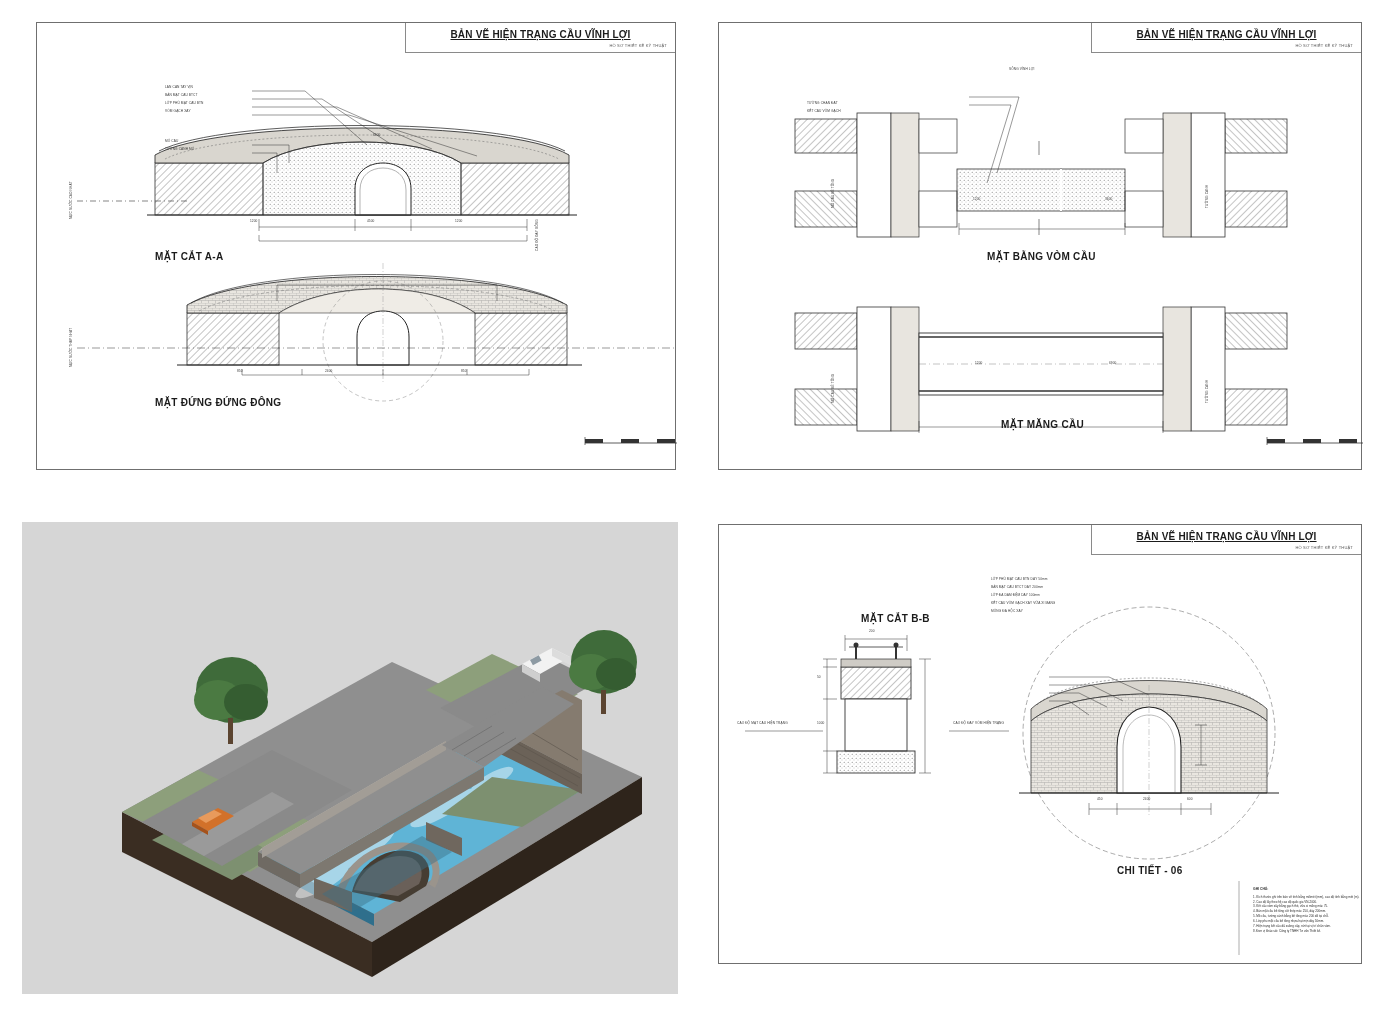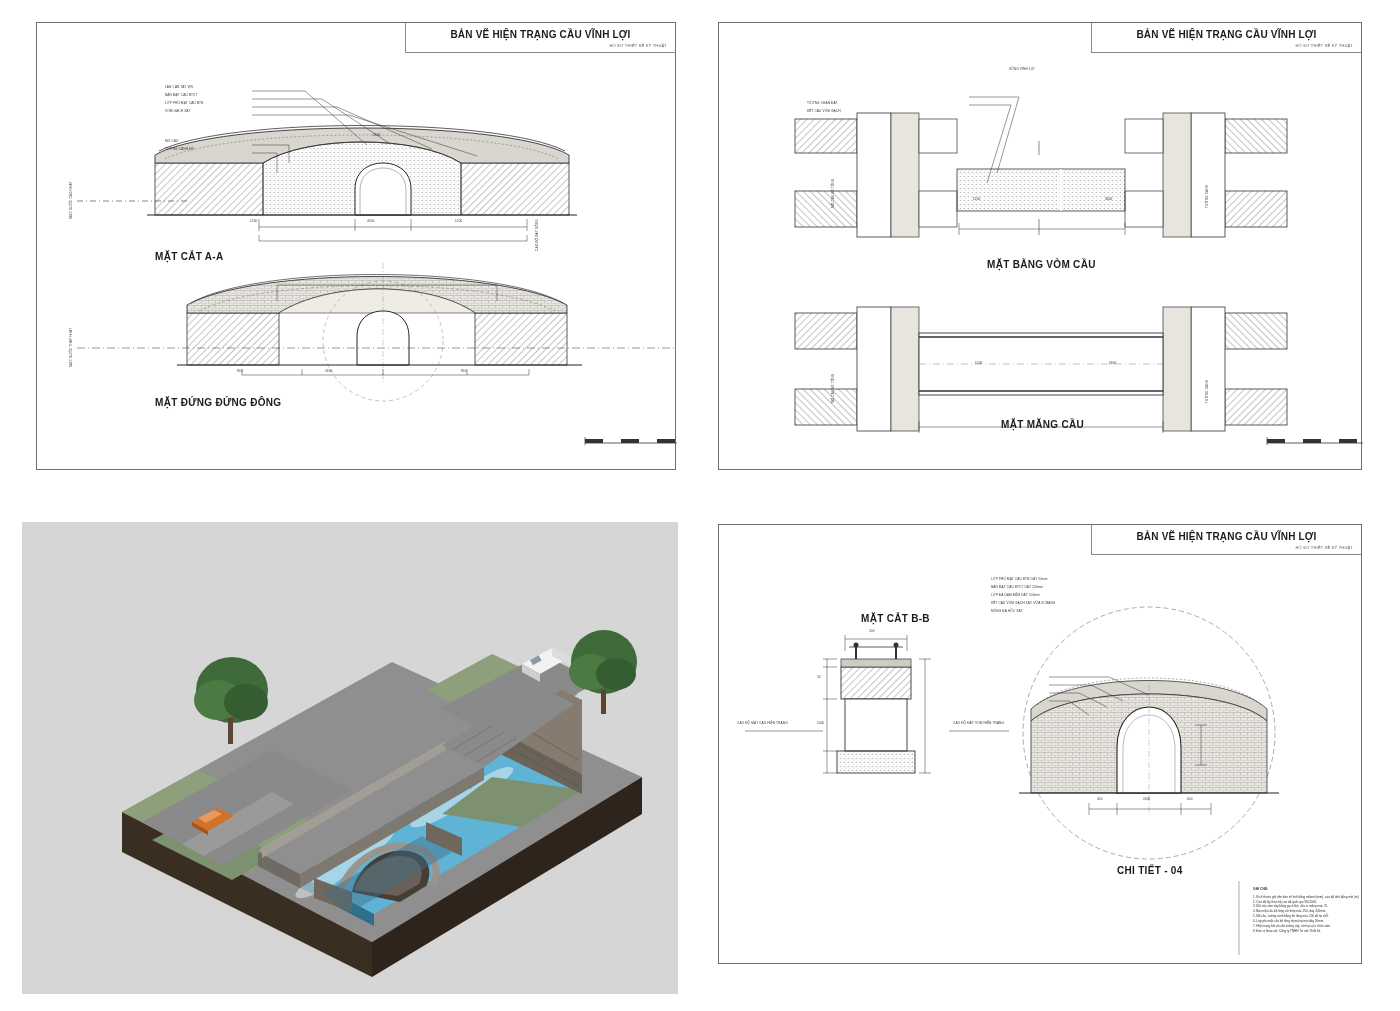--- a/index.html
+++ b/index.html
@@ -48,20 +48,21 @@
     box-sizing: border-box;
     padding: 6px 8px 4px 8px;
     text-align: center;
   }
   .title-main {
     font-size: 10px;
     font-weight: bold;
     letter-spacing: .2px;
     color: #1b1b1b;
     white-space: nowrap;
+    text-decoration: underline;
   }
   .title-sub {
     font-size: 4px;
     color: #5a5a5a;
     margin-top: 3px;
     text-align: right;
     letter-spacing: .2px;
   }
   .view-label {
     position: absolute;
@@ -318,21 +319,21 @@
           <g transform="translate(548,412)">
             <line x1="0" y1="8" x2="110" y2="8" stroke="#333" stroke-width="0.8"></line>
             <rect x="0" y="4" width="18" height="4" fill="#333"></rect>
             <rect x="36" y="4" width="18" height="4" fill="#333"></rect>
             <rect x="72" y="4" width="18" height="4" fill="#333"></rect>
             <line x1="0" y1="2" x2="0" y2="10" stroke="#333" stroke-width="0.7"></line>
             <line x1="110" y1="2" x2="110" y2="10" stroke="#333" stroke-width="0.7"></line>
           </g>
         </svg>
 
-        <div class="view-label" style="left:268px; top:236px;">MẶT BẰNG VÒM CẦU</div>
+        <div class="view-label" style="left:268px; top:228px;">MẶT BẰNG VÒM CẦU</div>
         <div class="view-label" style="left:282px; top:396px;">MẶT MĂNG CẦU</div>
 
         <div class="tiny-note" style="left:290px; top:44px;">SÔNG VĨNH LỢI</div>
         <div class="tiny-note" style="left:88px; top:78px;">TƯỜNG CHẮN ĐẤT</div>
         <div class="tiny-note" style="left:88px; top:86px;">KẾT CẤU VÒM GẠCH</div>
         <div class="tiny-note rot" style="left:112px; top:185px;">MỐ CẦU BÊ TÔNG</div>
         <div class="tiny-note rot" style="left:486px; top:185px;">TƯỜNG CÁNH</div>
         <div class="tiny-note rot" style="left:112px; top:380px;">MỐ CẦU BÊ TÔNG</div>
         <div class="tiny-note rot" style="left:486px; top:380px;">TƯỜNG CÁNH</div>
 
@@ -521,21 +522,21 @@
           <g stroke="#333" stroke-width="0.5">
             <line x1="476" y1="200" x2="488" y2="200"></line>
             <line x1="476" y1="240" x2="488" y2="240"></line>
             <line x1="482" y1="200" x2="482" y2="240"></line>
           </g>
 
           <line x1="520" y1="356" x2="520" y2="430" stroke="#8a8a8a" stroke-width="0.7"></line>
         </svg>
 
         <div class="view-label" style="left:142px; top:88px;text-align:center;">MẶT CẮT B-B</div>
-        <div class="view-label" style="left:398px; top:340px;">CHI TIẾT - 04</div>
+        <div class="view-label" style="left:398px; top:340px;">CHI TIẾT - 06</div>
 
         <div class="tiny-note" style="left:272px; top:52px;">LỚP PHỦ MẶT CẦU BTN DÀY 50mm</div>
         <div class="tiny-note" style="left:272px; top:60px;">BẢN MẶT CẦU BTCT DÀY 200mm</div>
         <div class="tiny-note" style="left:272px; top:68px;">LỚP ĐÁ DĂM ĐỆM DÀY 100mm</div>
         <div class="tiny-note" style="left:272px; top:76px;">KẾT CẤU VÒM GẠCH XÂY VỮA XI MĂNG</div>
         <div class="tiny-note" style="left:272px; top:84px;">MÓNG ĐÁ HỘC XÂY</div>
 
         <div class="tiny-note" style="left:18px; top:196px;">CAO ĐỘ MẶT CẦU HIỆN TRẠNG</div>
         <div class="tiny-note" style="left:234px; top:196px;">CAO ĐỘ ĐÁY VÒM HIỆN TRẠNG</div>
 

